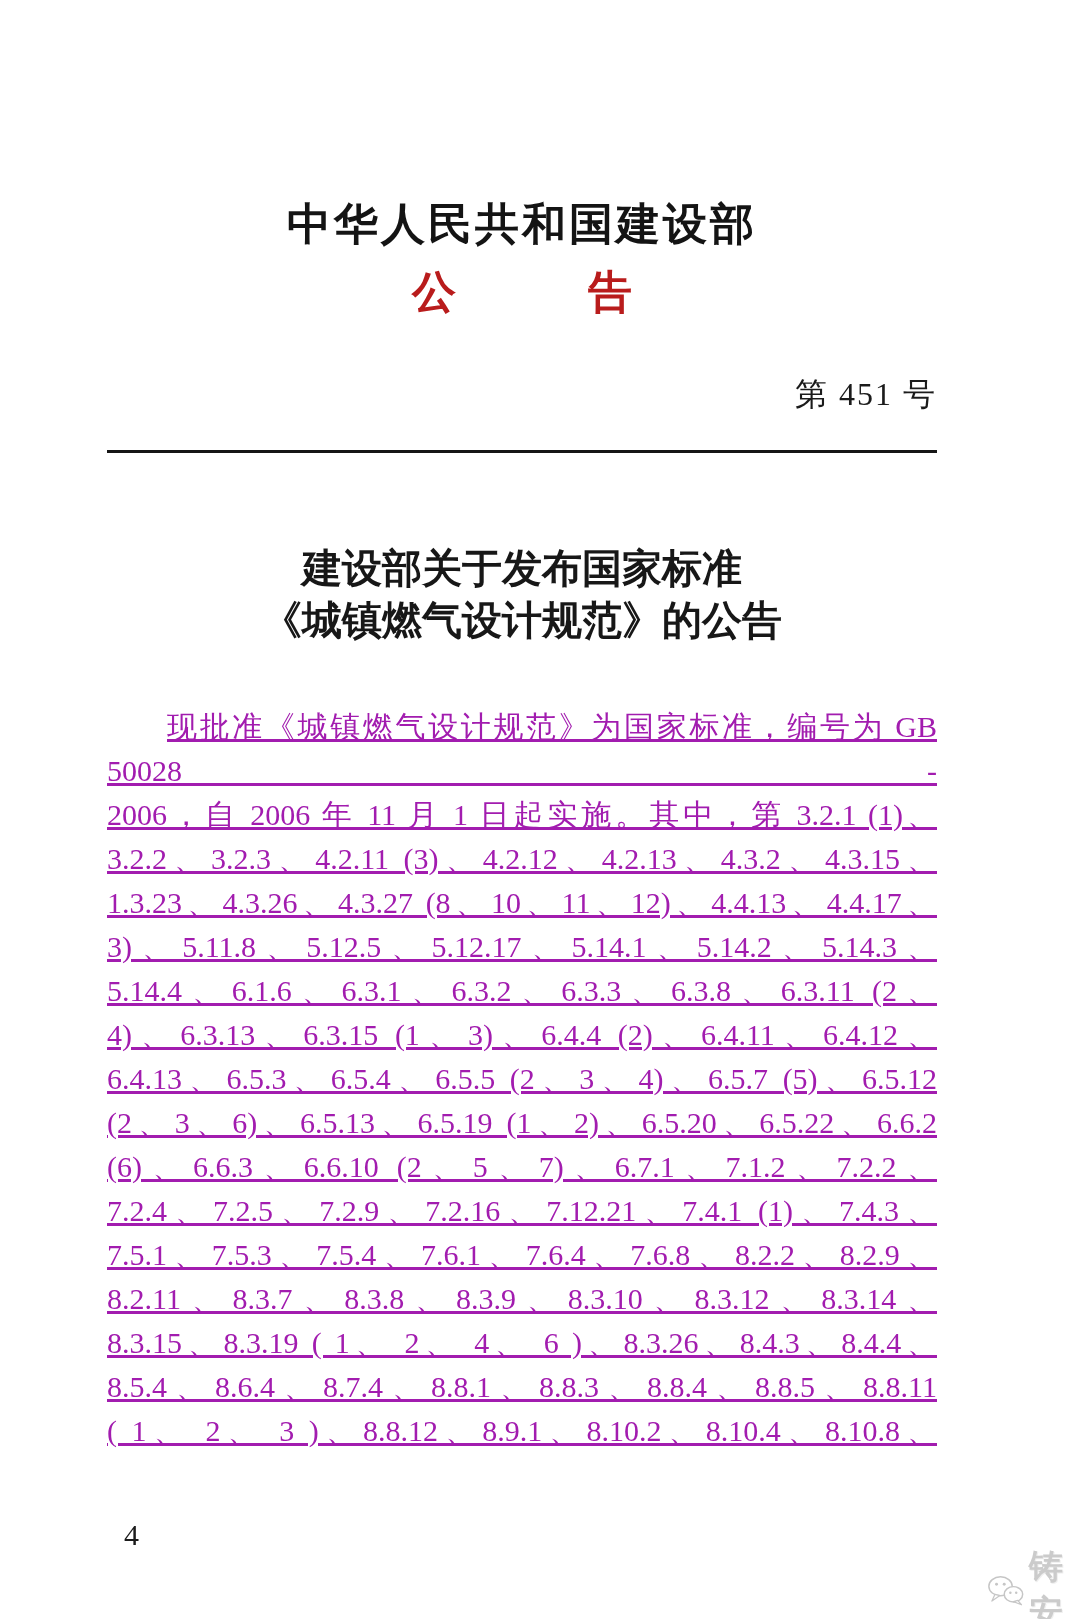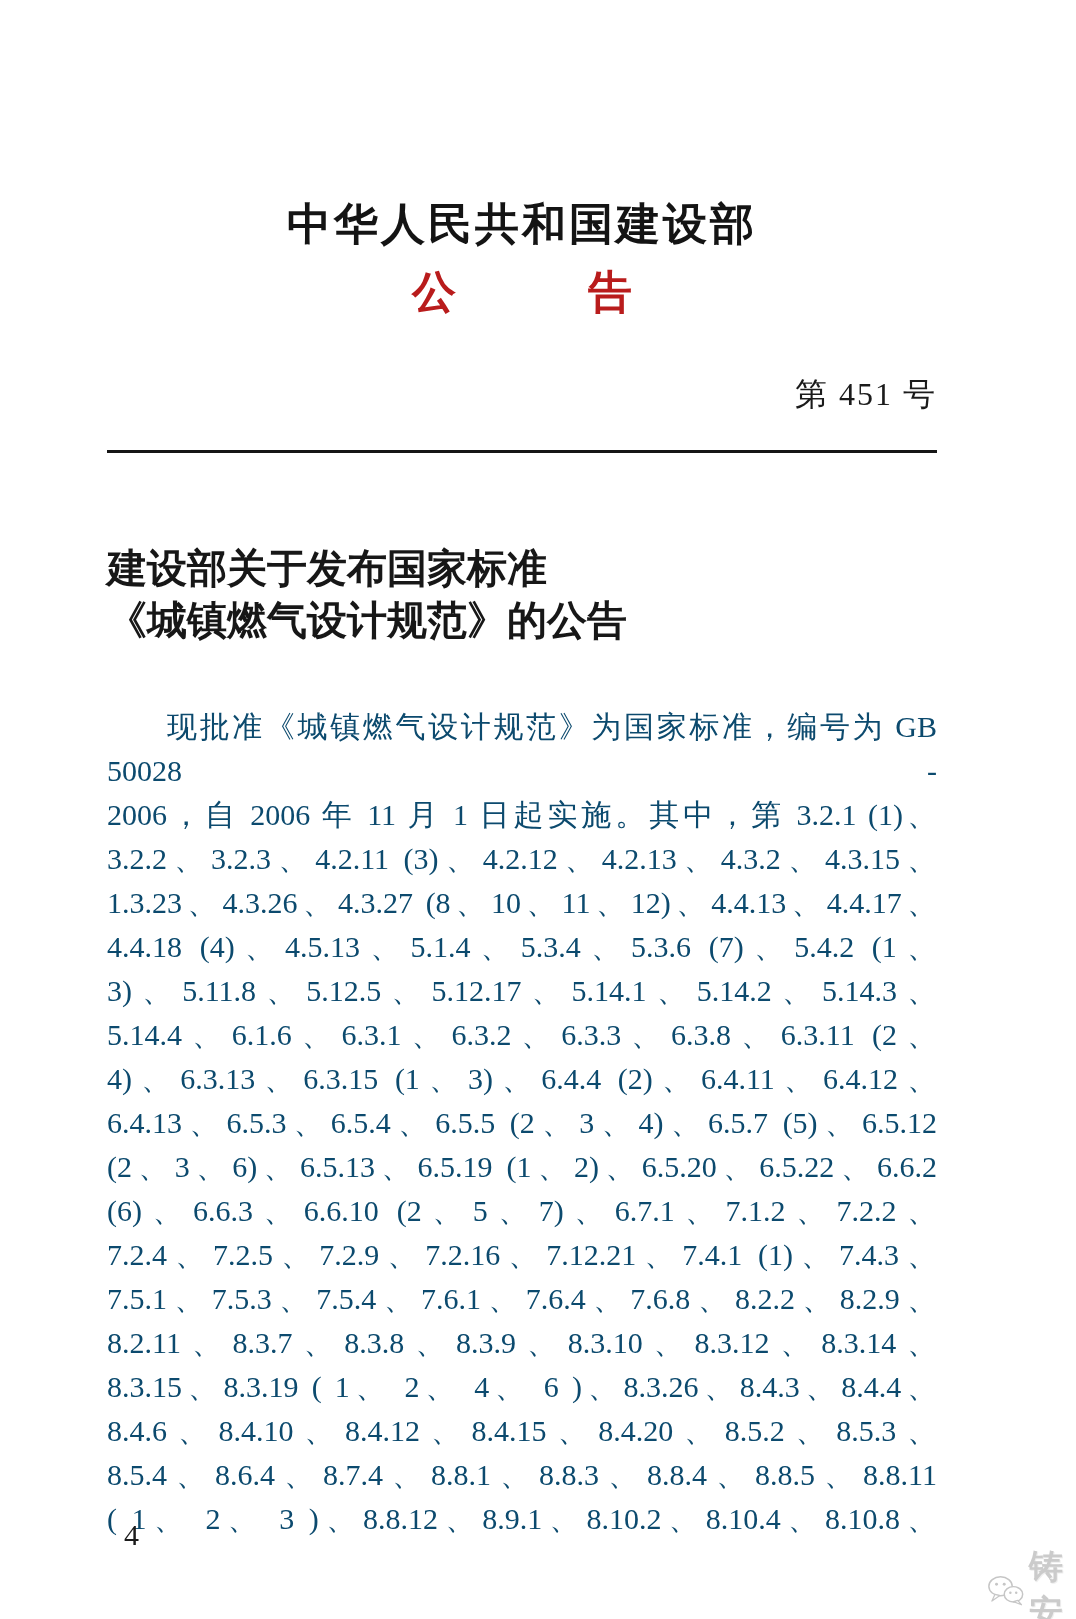--- a/index.html
+++ b/index.html
@@ -43,31 +43,32 @@
     letter-spacing: 2px;
   }
   .rule {
     margin: 38px 0 0 0;
     border: none;
     border-top: 3px solid #161616;
     width: 830px;
   }
   .subtitle {
     margin: 90px 0 0 0;
-    text-align: left;
+    text-align: center;
     font-weight: 700;
     font-size: 40px;
     line-height: 52px;
     color: #171717;
   }
   .body-lines {
     margin-top: 58px;
     font-size: 30px;
     line-height: 44px;
-    color: #0c4a6e;
+    color: #a21caf;
+    text-decoration: underline;
   }
   .body-line {
     text-align: justify;
     text-align-last: justify;
     white-space: normal;
   }
   .body-line:first-child {
     text-indent: 2em;
   }
   .page-number {
@@ -114,32 +115,30 @@
     <div class="subtitle">
       <span>建设部关于发布国家标准</span><br>
       <span>《城镇燃气设计规范》的公告</span>
     </div>
 
     <div class="body-lines">
         <div class="body-line">现批准《城镇燃气设计规范》为国家标准，编号为 GB 50028 -</div>
         <div class="body-line">2006，自 2006 年 11 月 1 日起实施。其中，第 3.2.1 (1)、</div>
         <div class="body-line">3.2.2、3.2.3、4.2.11 (3)、4.2.12、4.2.13、4.3.2、4.3.15、</div>
         <div class="body-line">1.3.23、4.3.26、4.3.27 (8、10、11、12)、4.4.13、4.4.17、</div>
-        <div class="body-line">4.4.18 (4)、4.5.13、5.1.4、5.3.4、5.3.6 (7)、5.4.2 (1、</div>
         <div class="body-line">3)、5.11.8、5.12.5、5.12.17、5.14.1、5.14.2、5.14.3、</div>
         <div class="body-line">5.14.4、6.1.6、6.3.1、6.3.2、6.3.3、6.3.8、6.3.11 (2、</div>
         <div class="body-line">4)、6.3.13、6.3.15 (1、3)、6.4.4 (2)、6.4.11、6.4.12、</div>
         <div class="body-line">6.4.13、6.5.3、6.5.4、6.5.5 (2、3、4)、6.5.7 (5)、6.5.12</div>
         <div class="body-line">(2、3、6)、6.5.13、6.5.19 (1、2)、6.5.20、6.5.22、6.6.2</div>
         <div class="body-line">(6)、6.6.3、6.6.10 (2、5、7)、6.7.1、7.1.2、7.2.2、</div>
         <div class="body-line">7.2.4、7.2.5、7.2.9、7.2.16、7.12.21、7.4.1 (1)、7.4.3、</div>
         <div class="body-line">7.5.1、7.5.3、7.5.4、7.6.1、7.6.4、7.6.8、8.2.2、8.2.9、</div>
         <div class="body-line">8.2.11、8.3.7、8.3.8、8.3.9、8.3.10、8.3.12、8.3.14、</div>
         <div class="body-line">8.3.15、8.3.19 ( 1、 2、 4、 6 )、8.3.26、8.4.3、8.4.4、</div>
-        <div class="body-line">8.4.6、8.4.10、8.4.12、8.4.15、8.4.20、8.5.2、8.5.3、</div>
         <div class="body-line">8.5.4、8.6.4、8.7.4、8.8.1、8.8.3、8.8.4、8.8.5、8.8.11</div>
         <div class="body-line">( 1、 2、 3 )、8.8.12、8.9.1、8.10.2、8.10.4、8.10.8、</div>
       </div>
 
   </div>
 
   <div class="page-number">4</div>
 
   <div class="watermark">
     <svg class="wechat-icon" width="52" height="44" viewBox="0 0 60 50" aria-hidden="true">

